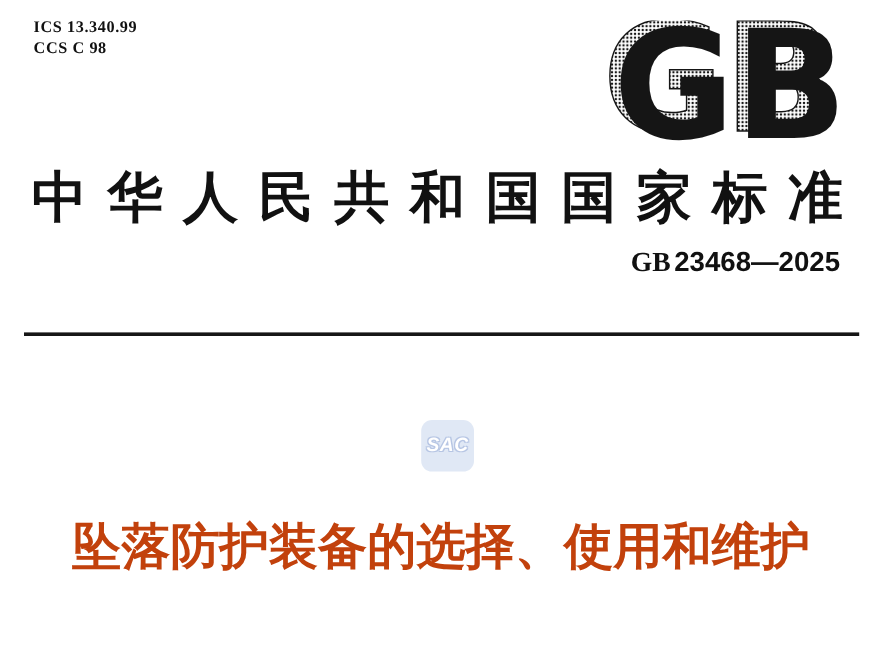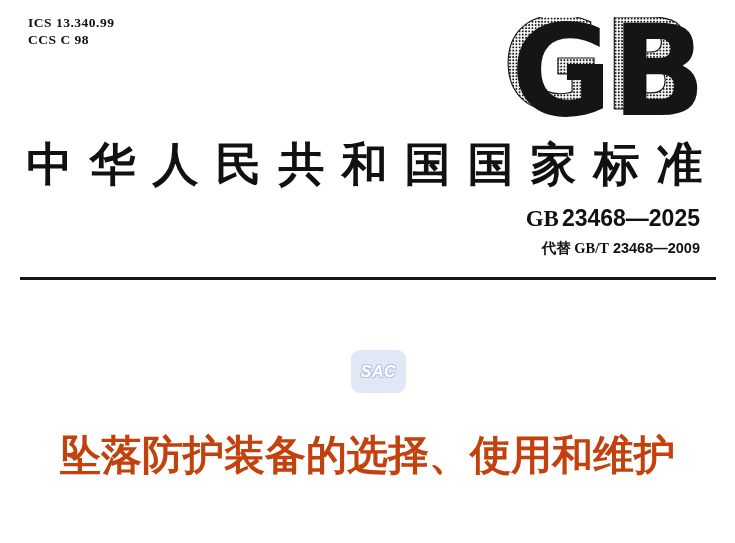--- a/index.html
+++ b/index.html
@@ -99,21 +99,21 @@
     width: 696px;
     height: 3px;
     background: #161616;
   }
 
   
   .watermark {
     position: absolute;
     left: 351px;
     top: 350px;
-    width: 55px;
+    width: 44px;
     height: 43px;
     background: #e0e8f5;
     border-radius: 9px;
     display: flex;
     align-items: center;
     justify-content: center;
   }
   .watermark span {
     font-family: "Liberation Sans", "DejaVu Sans", sans-serif;
     font-style: italic;
@@ -175,23 +175,20 @@
       <text class="gb-front" x="9" y="98" textLength="195" lengthAdjust="spacingAndGlyphs">GB</text>
     </svg>
   </div>
 
   <div class="natl-heading">中华人民共和国国家标准</div>
 
   <div class="code-block">
     <div class="std-code">
       <span class="code-prefix">GB</span><span class="code-number">23468—2025</span>
     </div>
-    <div class="replaces">
-      <span class="replaces-prefix">代替 GB/T</span><span class="replaces-number">23468—2009</span>
-    </div>
   </div>
 
   <div class="header-rule"></div>
 
   <div class="watermark">
     <span>SAC</span>
   </div>
 
   <div class="cn-title">坠落防护装备的选择、使用和维护</div>
 

